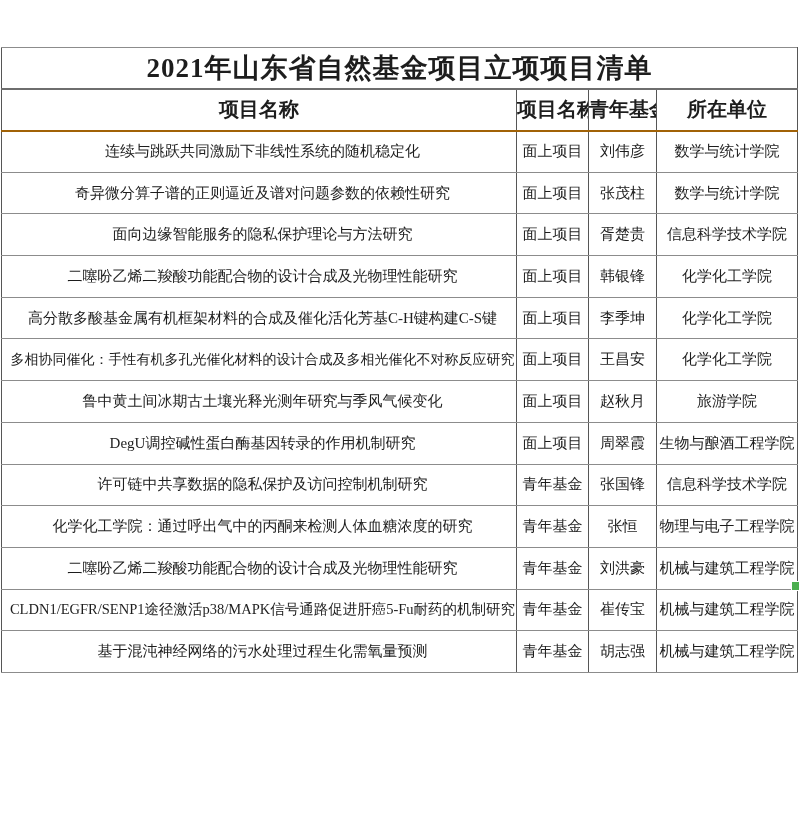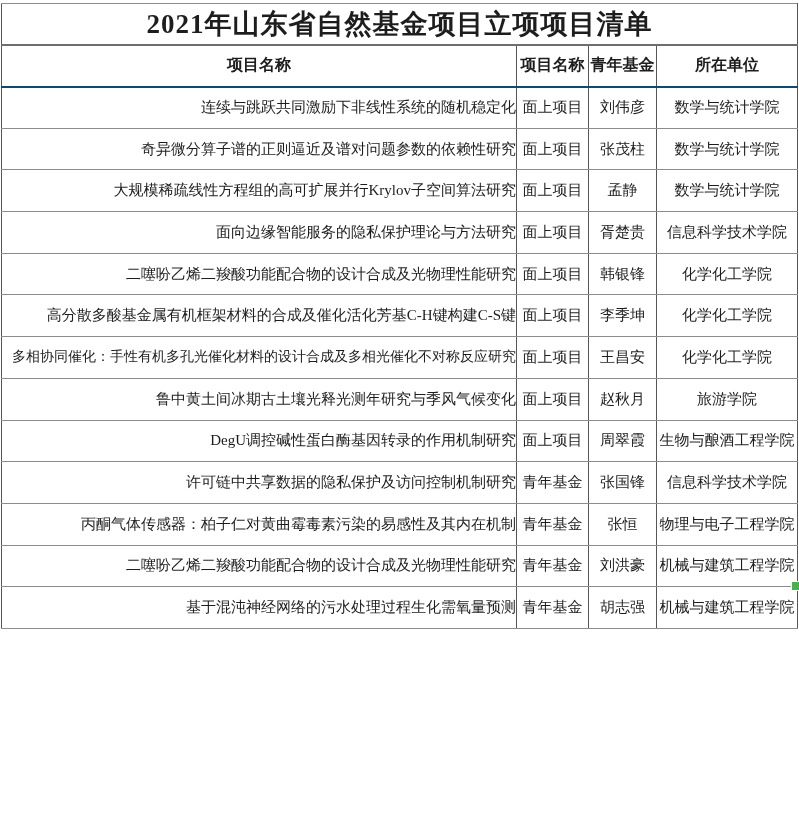--- a/index.html
+++ b/index.html
@@ -9,20 +9,21 @@
     position: relative;
     overflow: hidden;
     font-family: "Liberation Serif", "DejaVu Serif", serif;
     color: #1d1d1d;
   }
   .sheet { position: absolute; left: 1px; top: 3px; }
   table {
     border-collapse: collapse;
     table-layout: fixed;
     width: 796px;
+    margin-top: 44px;
   }
   th, td {
     box-sizing: border-box;
     border-top: 1px solid #8c8c8c;
     border-bottom: 1px solid #8c8c8c;
     border-left: 1px solid #565656;
     border-right: 1px solid #565656;
     padding: 0;
     overflow: hidden;
     white-space: nowrap;
@@ -31,26 +32,26 @@
   }
   .title-row td {
     height: 41px;
     font-size: 27px;
     font-weight: bold;
     letter-spacing: 1px;
     border-bottom: 2px solid #6e6e6e;
   }
   .header-row th {
     height: 42px;
-    font-size: 16px;
+    font-size: 20px;
     font-weight: bold;
-    border-bottom: 2px solid #0c4a6e;
+    border-bottom: 2px solid #a16207;
   }
   tbody td { height: 41.7px; font-size: 15px; }
-  td.c-name { text-align: right; padding-left: 7px; }
+  td.c-name { text-align: center; padding-left: 7px; }
   .fill-handle {
     position: absolute;
     left: 792px; top: 582px;
     width: 8px; height: 8px;
     outline: 1px solid #ffffff;
   }
 </style>
 </head>
 <body>
 
@@ -77,26 +78,20 @@
         <tr>
           <td class="c-name">连续与跳跃共同激励下非线性系统的随机稳定化</td>
           <td class="c-type">面上项目</td>
           <td class="c-person">刘伟彦</td>
           <td class="c-unit">数学与统计学院</td>
         </tr>
         <tr>
           <td class="c-name">奇异微分算子谱的正则逼近及谱对问题参数的依赖性研究</td>
           <td class="c-type">面上项目</td>
           <td class="c-person">张茂柱</td>
-          <td class="c-unit">数学与统计学院</td>
-        </tr>
-        <tr>
-          <td class="c-name">大规模稀疏线性方程组的高可扩展并行Krylov子空间算法研究</td>
-          <td class="c-type">面上项目</td>
-          <td class="c-person">孟静</td>
           <td class="c-unit">数学与统计学院</td>
         </tr>
         <tr>
           <td class="c-name">面向边缘智能服务的隐私保护理论与方法研究</td>
           <td class="c-type">面上项目</td>
           <td class="c-person">胥楚贵</td>
           <td class="c-unit">信息科学技术学院</td>
         </tr>
         <tr>
           <td class="c-name">二噻吩乙烯二羧酸功能配合物的设计合成及光物理性能研究</td>
@@ -128,29 +123,35 @@
           <td class="c-person">周翠霞</td>
           <td class="c-unit">生物与酿酒工程学院</td>
         </tr>
         <tr>
           <td class="c-name">许可链中共享数据的隐私保护及访问控制机制研究</td>
           <td class="c-type">青年基金</td>
           <td class="c-person">张国锋</td>
           <td class="c-unit">信息科学技术学院</td>
         </tr>
         <tr>
-          <td class="c-name">丙酮气体传感器：柏子仁对黄曲霉毒素污染的易感性及其内在机制</td>
+          <td class="c-name">化学化工学院：通过呼出气中的丙酮来检测人体血糖浓度的研究</td>
           <td class="c-type">青年基金</td>
           <td class="c-person">张恒</td>
           <td class="c-unit">物理与电子工程学院</td>
         </tr>
         <tr>
           <td class="c-name">二噻吩乙烯二羧酸功能配合物的设计合成及光物理性能研究</td>
           <td class="c-type">青年基金</td>
           <td class="c-person">刘洪豪</td>
+          <td class="c-unit">机械与建筑工程学院</td>
+        </tr>
+        <tr>
+          <td class="c-name" style="font-size: 14.5px;">CLDN1/EGFR/SENP1途径激活p38/MAPK信号通路促进肝癌5-Fu耐药的机制研究</td>
+          <td class="c-type">青年基金</td>
+          <td class="c-person">崔传宝</td>
           <td class="c-unit">机械与建筑工程学院</td>
         </tr>
         <tr>
           <td class="c-name">基于混沌神经网络的污水处理过程生化需氧量预测</td>
           <td class="c-type">青年基金</td>
           <td class="c-person">胡志强</td>
           <td class="c-unit">机械与建筑工程学院</td>
         </tr>
       </tbody>
   </table>

